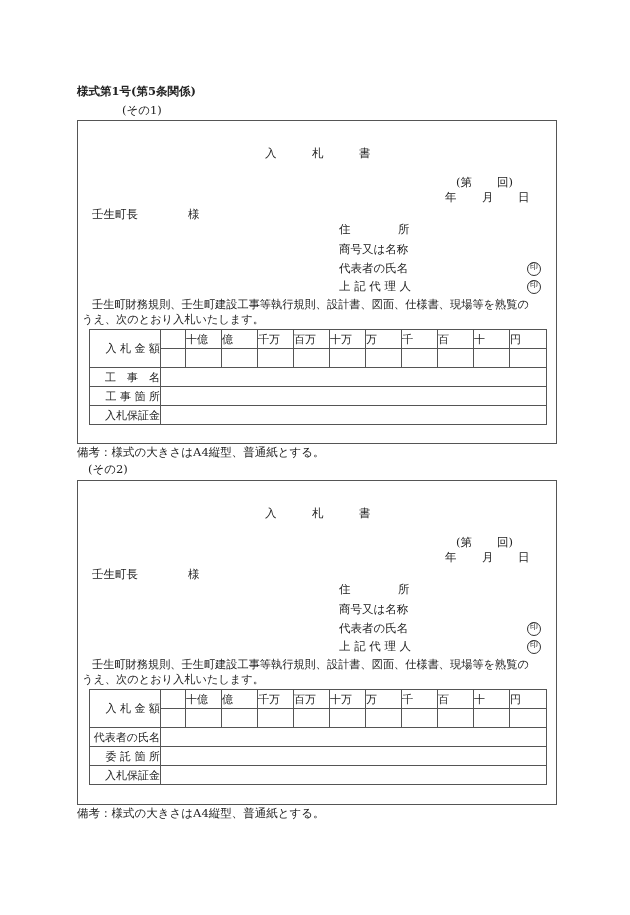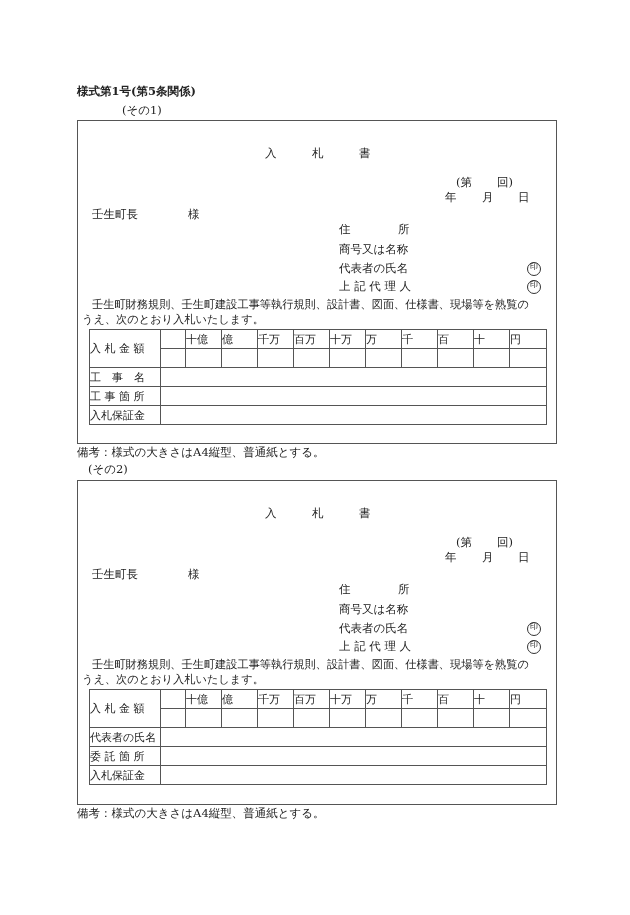--- a/index.html
+++ b/index.html
@@ -3,21 +3,21 @@
 <meta charset="utf-8">
 <style>
   html, body { margin: 0; padding: 0; background: #ffffff; }
   body { width: 630px; height: 915px; position: relative; overflow: hidden;
          font-family: "DejaVu Serif", "Liberation Serif", serif; color: #222; font-size: 11.5px; }
   .abs { position: absolute; white-space: nowrap; line-height: 1; }
   .frame { position: absolute; left: 77px; width: 480px; border: 1px solid #555; box-sizing: border-box; }
   .frame .t { position: absolute; white-space: nowrap; line-height: 1; }
   table.grid { position: absolute; left: 11px; width: 457px; border-collapse: collapse; table-layout: fixed; }
   table.grid td { border: 1px solid #555; height: 18px; padding: 0; text-align: left; font-size: 11px; line-height: 1; }
-  table.grid td.lbl { text-align: left; letter-spacing: 0px; }
+  table.grid td.lbl { text-align: right; letter-spacing: 0px; }
   .seal { display: inline-block; width: 12px; height: 12px; border: 1px solid #333; border-radius: 50%;
           font-size: 8px; line-height: 12px; text-align: center; }
 </style>
 </head>
 <body>
 
 <div class="abs" style="left:77px; top:86px;font-weight:bold;">様式第1号(第5条関係)</div>
 
 <div class="abs" style="left:88px; top:105px;margin-left:34px;">(その1)</div>
 

